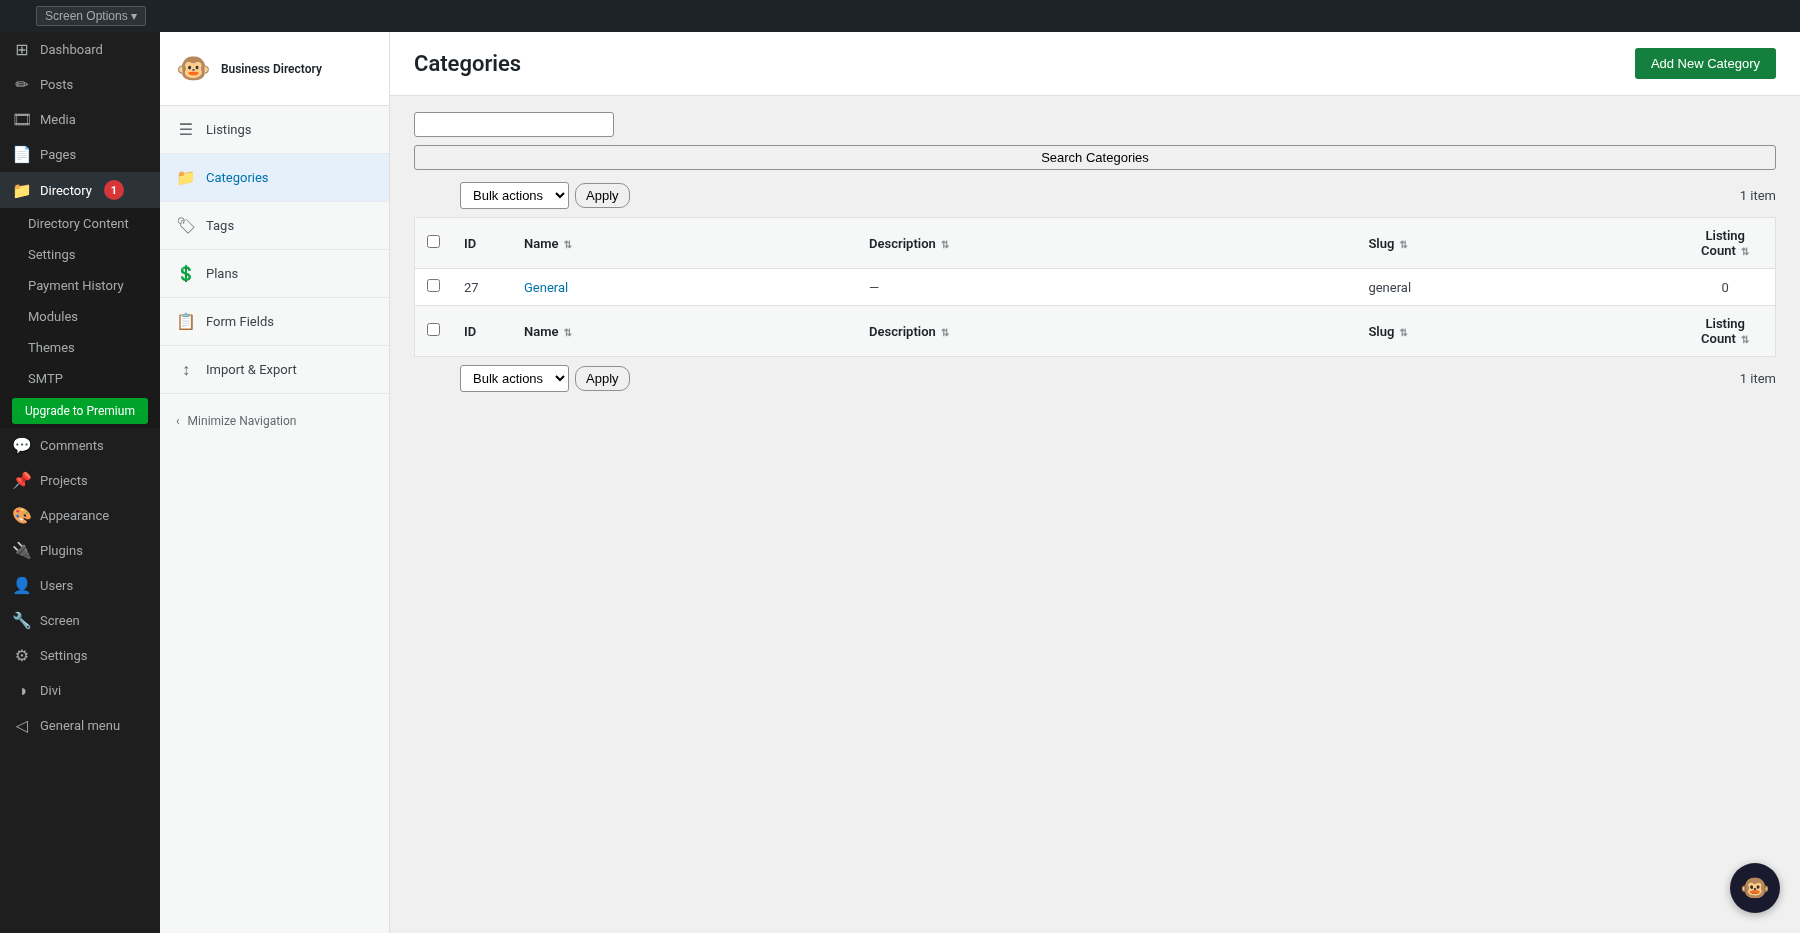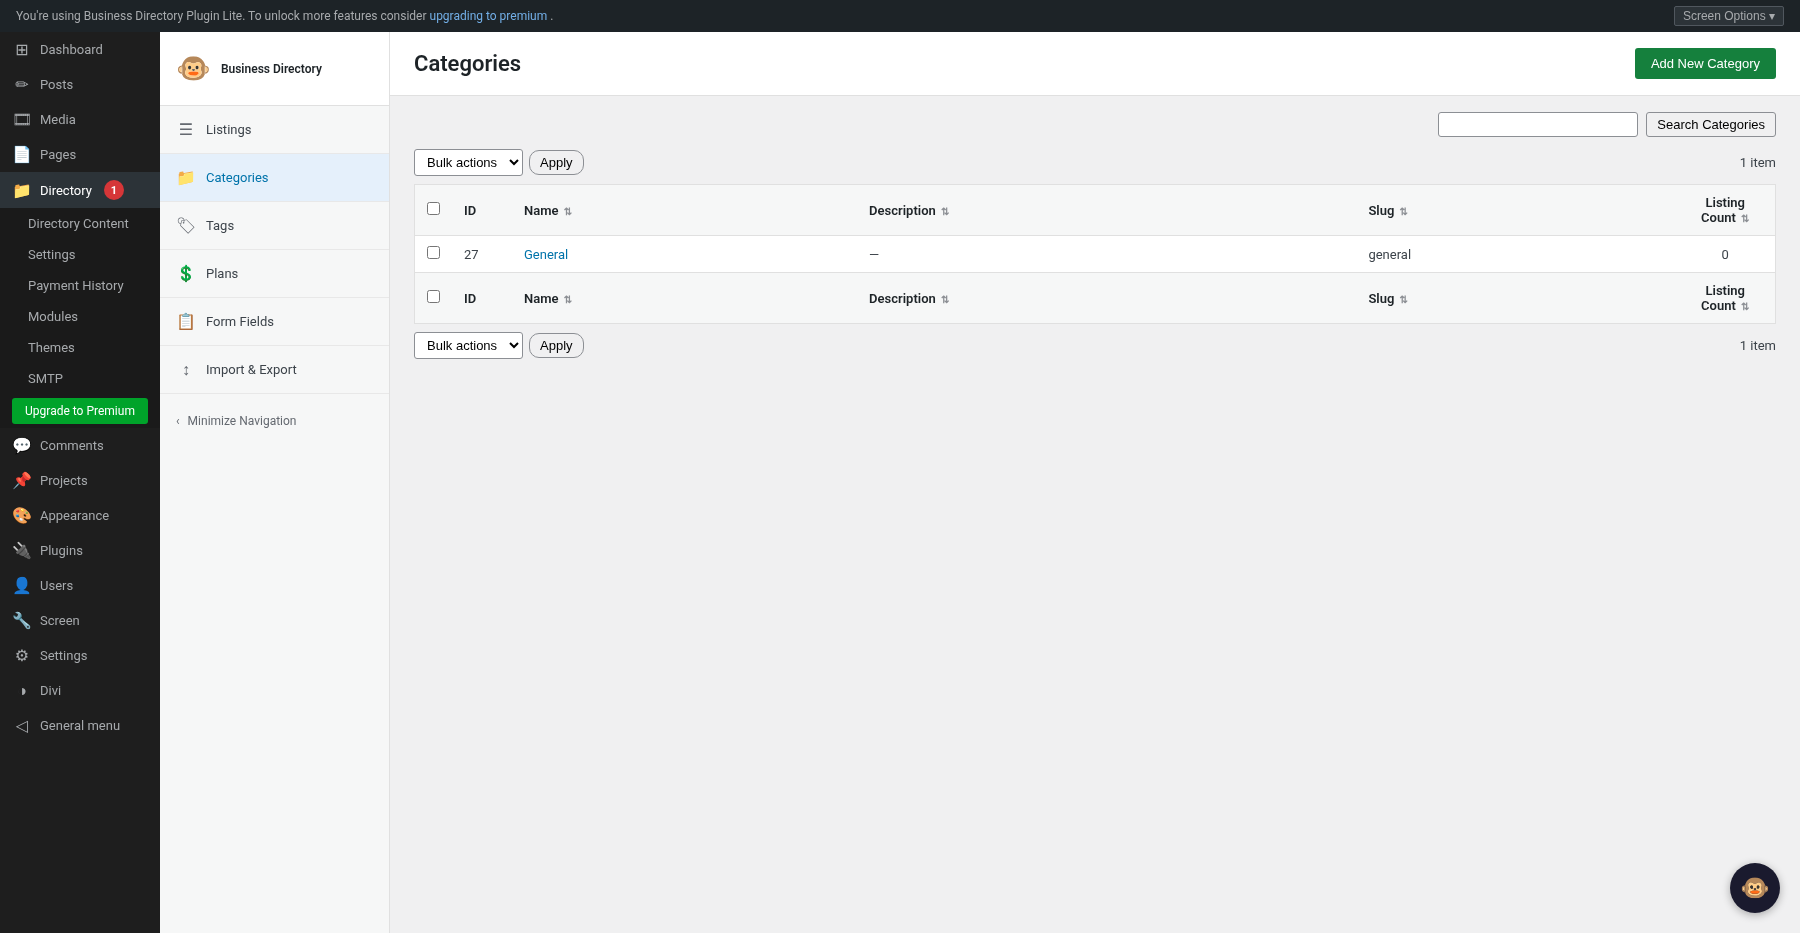--- a/index.html
+++ b/index.html
@@ -156,20 +156,21 @@
     }
 
     
     .table-area { padding: 16px 24px; }
 
     .search-bar {
       display: flex;
       justify-content: flex-end;
       gap: 8px;
       margin-bottom: 12px;
+      flex-direction: column;
     }
     .search-bar input {
       padding: 4px 8px;
       border: 1px solid #8c8f94;
       border-radius: 3px;
       font-size: 13px;
       width: 200px;
     }
     .search-bar button {
       background: #f0f0f1;
@@ -179,21 +180,21 @@
       font-size: 13px;
       cursor: pointer;
     }
 
     .bulk-row {
       display: flex;
       align-items: center;
       justify-content: space-between;
       margin-bottom: 8px;
     }
-    .bulk-actions-group { display: flex; align-items: center; gap: 6px; }
+    .bulk-actions-group { display: flex; align-items: center; gap: 6px; margin-left: 46px; }
     .bulk-select {
       padding: 4px 8px;
       border: 1px solid #8c8f94;
       border-radius: 3px;
       font-size: 13px;
       background: #fff;
       cursor: pointer;
     }
     .apply-btn {
       background: #f0f0f1;
@@ -249,25 +250,20 @@
       justify-content: center;
       cursor: pointer;
       font-size: 24px;
       box-shadow: 0 2px 8px rgba(0,0,0,0.3);
     }
   </style>
 </head>
 <body>
 
 <div class="admin-top-bar">
-  <span>
-    <span>You're using Business Directory Plugin Lite. To unlock more features consider </span>
-    <a href="#">upgrading to premium</a>
-    <span>.</span>
-  </span>
   <button class="screen-options-btn">Screen Options ▾</button>
 </div>
 
 <div class="layout">
 
   <div class="sidebar">
 
     <div class="sidebar-item">
       <span class="icon">⊞</span>
       <span class="sidebar-item-label">Dashboard</span>

